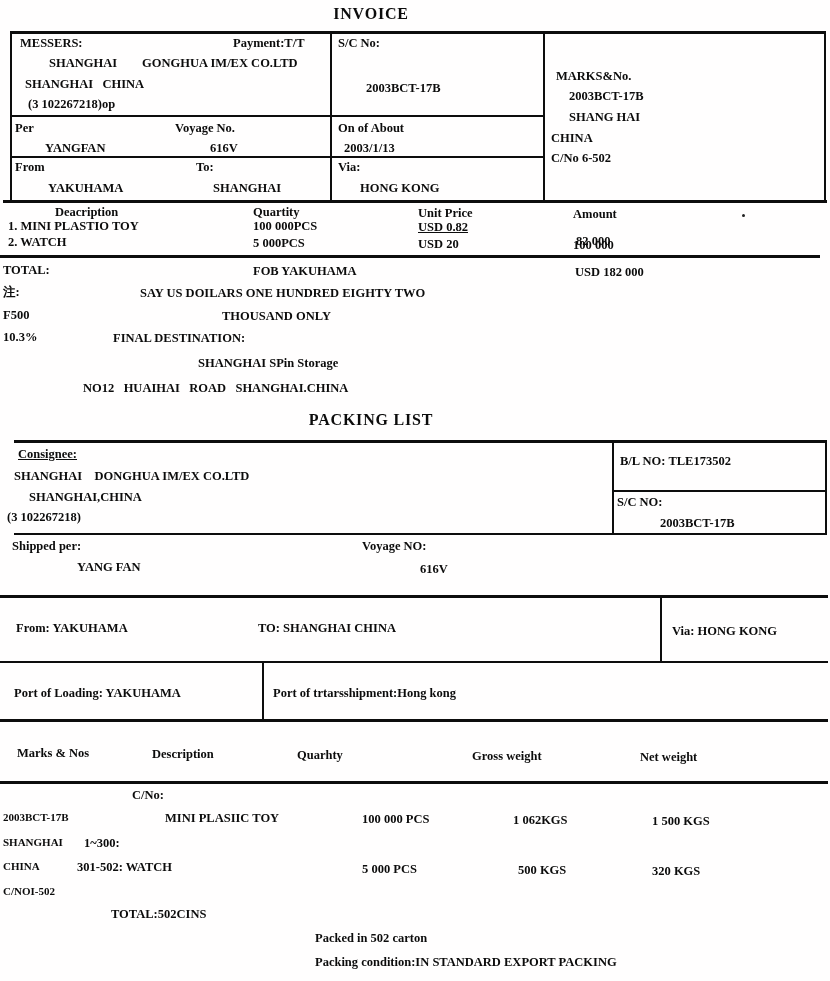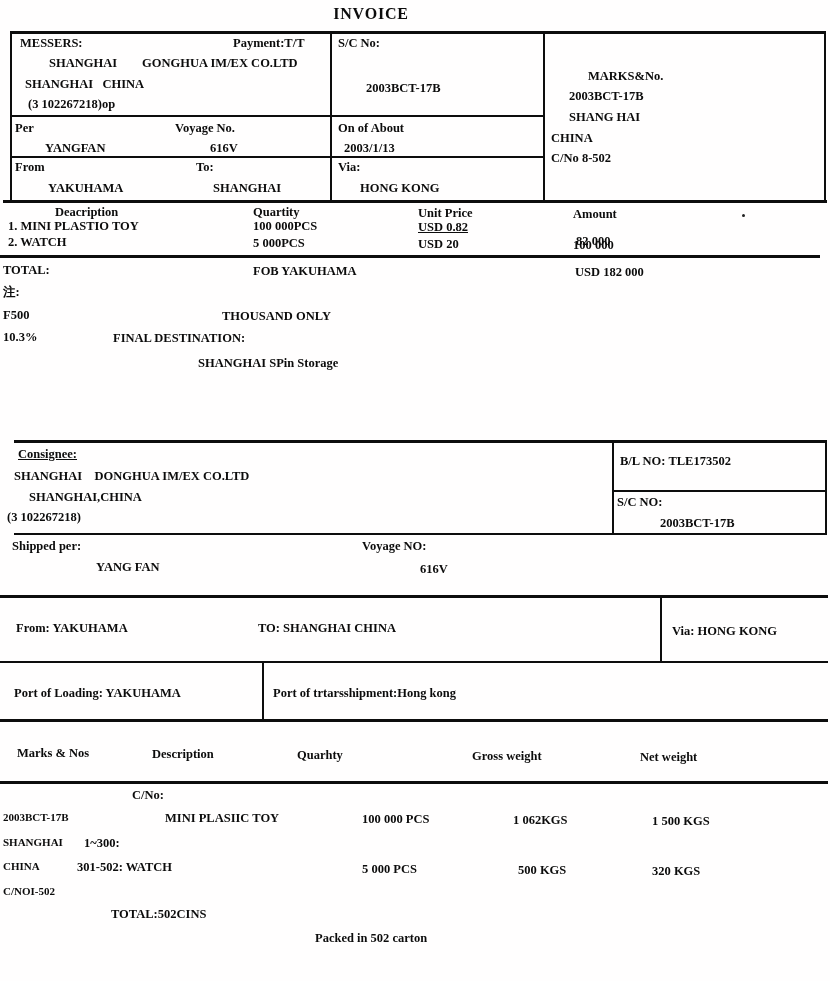--- a/index.html
+++ b/index.html
@@ -38,25 +38,25 @@
 
   <div class="t" style="left:20px;top:37px;">MESSERS:</div>
   <div class="t" style="left:233px;top:37px;">Payment:T/T</div>
   <div class="t" style="left:13px;top:57px;margin-left:36px;">SHANGHAI        GONGHUA IM/EX CO.LTD</div>
   <div class="t" style="left:25px;top:78px;">SHANGHAI   CHINA</div>
   <div class="t" style="left:28px;top:98px;">(3 102267218)op</div>
 
   <div class="t" style="left:338px;top:37px;">S/C No:</div>
   <div class="t" style="left:366px;top:82px;">2003BCT-17B</div>
 
-  <div class="t" style="left:556px;top:70px;margin-left:32px;">MARKS&amp;No.</div>
+  <div class="t" style="left:556px;top:70px;">MARKS&amp;No.</div>
   <div class="t" style="left:569px;top:90px;">2003BCT-17B</div>
   <div class="t" style="left:569px;top:111px;">SHANG HAI</div>
   <div class="t" style="left:551px;top:132px;">CHINA</div>
-  <div class="t" style="left:551px;top:152px;">C/No 8-502</div>
+  <div class="t" style="left:551px;top:152px;">C/No 6-502</div>
 
   <div class="t" style="left:15px;top:122px;">Per</div>
   <div class="t" style="left:175px;top:122px;">Voyage No.</div>
   <div class="t" style="left:45px;top:142px;">YANGFAN</div>
   <div class="t" style="left:210px;top:142px;">616V</div>
   <div class="t" style="left:338px;top:122px;">On of About</div>
   <div class="t" style="left:344px;top:142px;">2003/1/13</div>
 
   <div class="t" style="left:15px;top:161px;">From</div>
   <div class="t" style="left:196px;top:161px;">To:</div>
@@ -79,45 +79,48 @@
   <div class="t" style="left:8px;top:236px;">2. WATCH</div>
   <div class="t" style="left:253px;top:237px;">5 000PCS</div>
   <div class="t" style="left:418px;top:238px;">USD 20</div>
   <div class="t" style="left:573px;top:239px;">100 000</div>
 
   <div class="t" style="left:3px;top:264px;">TOTAL:</div>
   <div class="t" style="left:253px;top:265px;">FOB YAKUHAMA</div>
   <div class="t" style="left:575px;top:266px;">USD 182 000</div>
 
   <div class="t" style="left:3px;top:286px;">注:</div>
+  <div class="t" style="left:140px;top:287px;">SAY US DOILARS ONE HUNDRED EIGHTY TWO</div>
   <div class="t" style="left:3px;top:309px;">F500</div>
   <div class="t" style="left:222px;top:310px;">THOUSAND ONLY</div>
   <div class="t" style="left:3px;top:331px;">10.3%</div>
   <div class="t" style="left:113px;top:332px;">FINAL DESTINATION:</div>
   <div class="t" style="left:198px;top:357px;">SHANGHAI SPin Storage</div>
+  <div class="t" style="left:83px;top:382px;">NO12   HUAIHAI   ROAD   SHANGHAI.CHINA</div>
 
+  <div class="t big center" style="top:412px;">PACKING LIST</div>
 
   <div class="hl" style="left:14px;top:440px;width:813px;height:3px;"></div>
   <div class="hl" style="left:14px;top:533px;width:813px;height:2px;"></div>
   <div class="vl" style="left:612px;top:440px;width:2px;height:95px;"></div>
   <div class="vl" style="left:825px;top:440px;width:2px;height:95px;"></div>
   <div class="hl" style="left:612px;top:490px;width:215px;height:2px;"></div>
 
   <div class="t ul" style="left:18px;top:448px;">Consignee:</div>
   <div class="t" style="left:14px;top:470px;">SHANGHAI    DONGHUA IM/EX CO.LTD</div>
   <div class="t" style="left:29px;top:491px;">SHANGHAI,CHINA</div>
   <div class="t" style="left:7px;top:511px;">(3 102267218)</div>
 
   <div class="t" style="left:620px;top:455px;">B/L NO: TLE173502</div>
   <div class="t" style="left:617px;top:496px;">S/C NO:</div>
   <div class="t" style="left:660px;top:517px;">2003BCT-17B</div>
 
   <div class="t" style="left:12px;top:540px;">Shipped per:</div>
   <div class="t" style="left:362px;top:540px;">Voyage NO:</div>
-  <div class="t" style="left:77px;top:561px;margin-left:19px;">YANG FAN</div>
+  <div class="t" style="left:77px;top:561px;">YANG FAN</div>
   <div class="t" style="left:420px;top:563px;">616V</div>
 
   <div class="hl" style="left:0px;top:595px;width:828px;height:3px;"></div>
 
   <div class="t" style="left:16px;top:622px;">From: YAKUHAMA</div>
   <div class="t" style="left:258px;top:622px;">TO: SHANGHAI CHINA</div>
   <div class="vl" style="left:660px;top:595px;width:2px;height:68px;"></div>
   <div class="t" style="left:672px;top:625px;">Via: HONG KONG</div>
 
   <div class="hl" style="left:0px;top:661px;width:828px;height:2px;"></div>
@@ -151,14 +154,15 @@
   <div class="t" style="left:77px;top:861px;">301-502: WATCH</div>
   <div class="t" style="left:362px;top:863px;">5 000 PCS</div>
   <div class="t" style="left:518px;top:864px;">500 KGS</div>
   <div class="t" style="left:652px;top:865px;">320 KGS</div>
 
   <div class="t sm" style="left:3px;top:886px;">C/NOI-502</div>
 
   <div class="t" style="left:111px;top:908px;">TOTAL:502CINS</div>
 
   <div class="t" style="left:315px;top:932px;">Packed in 502 carton</div>
+  <div class="t" style="left:315px;top:956px;">Packing condition:IN STANDARD EXPORT PACKING</div>
 
 </div>
 
 </body></html>

